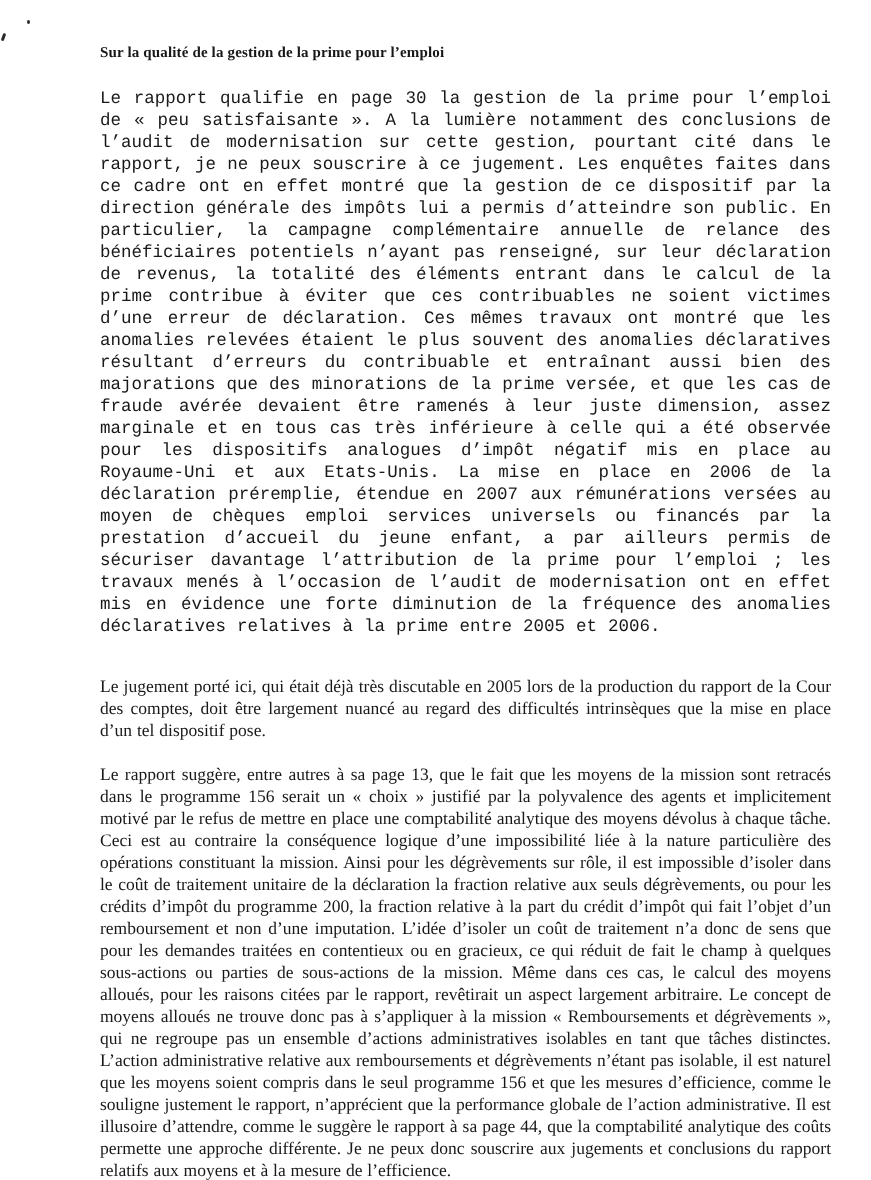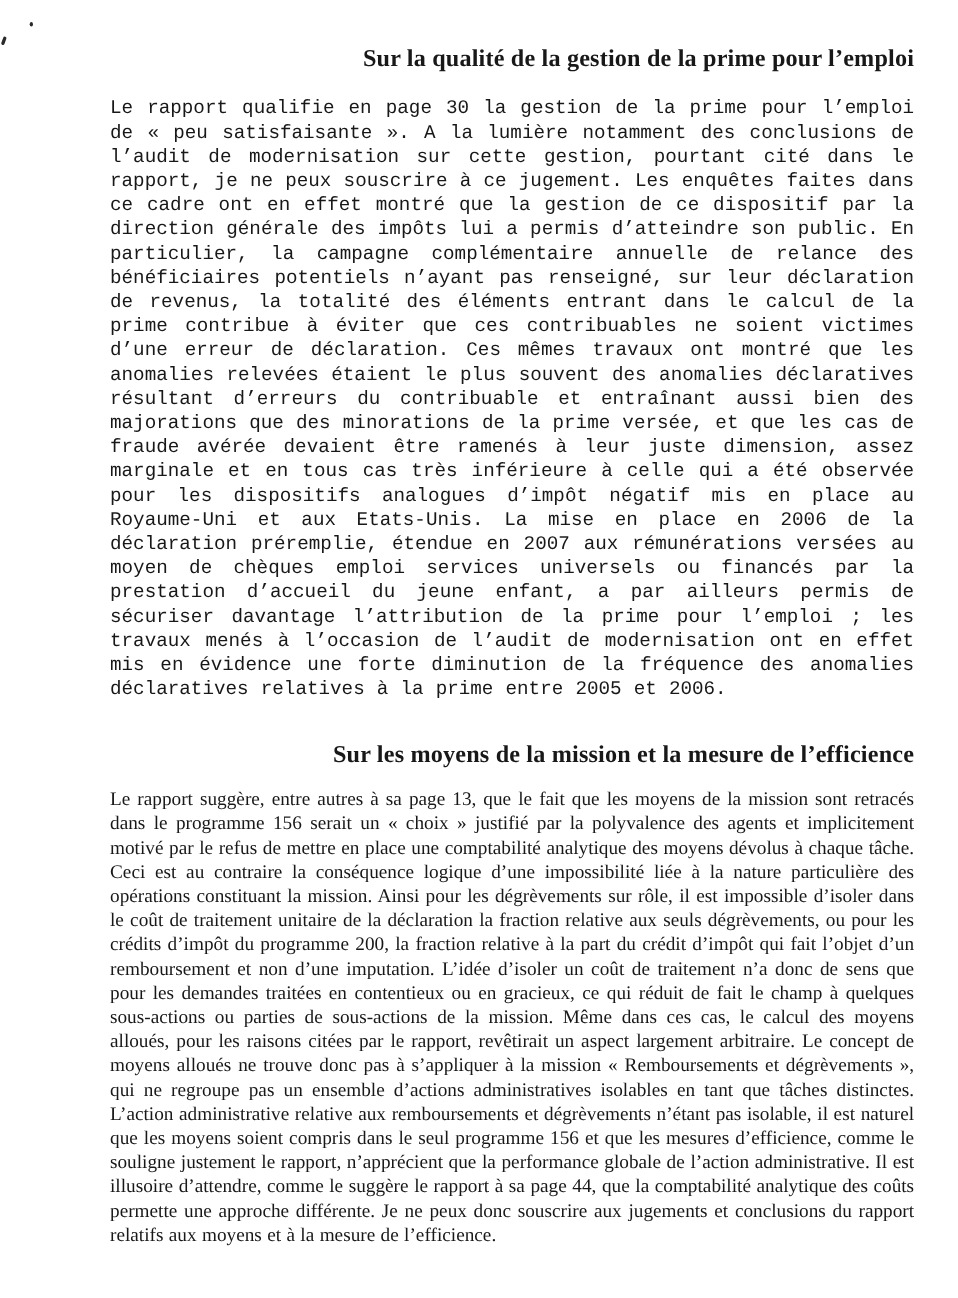--- a/index.html
+++ b/index.html
@@ -19,26 +19,25 @@
     
     text-rendering: geometricPrecision;
   }
   .content {
     position: absolute;
     left: 100px;
     top: 42px;
     width: 731px;
   }
   .heading {
-    font-size: 22px;
+    font-size: 15px;
     font-weight: bold;
     line-height: 22px;
     margin: 0;
     letter-spacing: 0.15px;
-    text-align: right;
   }
   .heading.first {
     margin-bottom: 24px;
   }
   .heading.second {
     margin-bottom: 18px;
   }
   .para {
     font-size: 17.5px;
     line-height: 22px;
@@ -79,19 +78,19 @@
 
   <span class="speck speck-dot"></span>
   <span class="speck speck-comma"></span>
 
   <div class="content">
 
     <h2 class="heading first">Sur la qualité de la gestion de la prime pour l’emploi</h2>
 
     <p class="para p1">Le rapport qualifie en page 30 la gestion de la prime pour l’emploi de « peu satisfaisante ». A la lumière notamment des conclusions de l’audit de modernisation sur cette gestion, pourtant cité dans le rapport, je ne peux souscrire à ce jugement. Les enquêtes faites dans ce cadre ont en effet montré que la gestion de ce dispositif par la direction générale des impôts lui a permis d’atteindre son public. En particulier, la campagne complémentaire annuelle de relance des bénéficiaires potentiels n’ayant pas renseigné, sur leur déclaration de revenus, la totalité des éléments entrant dans le calcul de la prime contribue à éviter que ces contribuables ne soient victimes d’une erreur de déclaration. Ces mêmes travaux ont montré que les anomalies relevées étaient le plus souvent des anomalies déclaratives résultant d’erreurs du contribuable et entraînant aussi bien des majorations que des minorations de la prime versée, et que les cas de fraude avérée devaient être ramenés à leur juste dimension, assez marginale et en tous cas très inférieure à celle qui a été observée pour les dispositifs analogues d’impôt négatif mis en place au Royaume-Uni et aux Etats-Unis. La mise en place en 2006 de la déclaration préremplie, étendue en 2007 aux rémunérations versées au moyen de chèques emploi services universels ou financés par la prestation d’accueil du jeune enfant, a par ailleurs permis de sécuriser davantage l’attribution de la prime pour l’emploi ; les travaux menés à l’occasion de l’audit de modernisation ont en effet mis en évidence une forte diminution de la fréquence des anomalies déclaratives relatives à la prime entre 2005 et 2006.</p>
 
+    <p class="para p2">Le jugement porté ici, qui était déjà très discutable en 2005 lors de la production du rapport de la Cour des comptes, doit être largement nuancé au regard des difficultés intrinsèques que la mise en place d’un tel dispositif pose.</p>
 
-    <h2 class="heading second">Sur les moyens de la mission et la mesure de l’efficience</h2>
 
     <p class="para p3">Le rapport suggère, entre autres à sa page 13, que le fait que les moyens de la mission sont retracés dans le programme 156 serait un « choix » justifié par la polyvalence des agents et implicitement motivé par le refus de mettre en place une comptabilité analytique des moyens dévolus à chaque tâche. Ceci est au contraire la conséquence logique d’une impossibilité liée à la nature particulière des opérations constituant la mission. Ainsi pour les dégrèvements sur rôle, il est impossible d’isoler dans le coût de traitement unitaire de la déclaration la fraction relative aux seuls dégrèvements, ou pour les crédits d’impôt du programme 200, la fraction relative à la part du crédit d’impôt qui fait l’objet d’un remboursement et non d’une imputation. L’idée d’isoler un coût de traitement n’a donc de sens que pour les demandes traitées en contentieux ou en gracieux, ce qui réduit de fait le champ à quelques sous-actions ou parties de sous-actions de la mission. Même dans ces cas, le calcul des moyens alloués, pour les raisons citées par le rapport, revêtirait un aspect largement arbitraire. Le concept de moyens alloués ne trouve donc pas à s’appliquer à la mission « Remboursements et dégrèvements », qui ne regroupe pas un ensemble d’actions administratives isolables en tant que tâches distinctes. L’action administrative relative aux remboursements et dégrèvements n’étant pas isolable, il est naturel que les moyens soient compris dans le seul programme 156 et que les mesures d’efficience, comme le souligne justement le rapport, n’apprécient que la performance globale de l’action administrative. Il est illusoire d’attendre, comme le suggère le rapport à sa page 44, que la comptabilité analytique des coûts permette une approche différente. Je ne peux donc souscrire aux jugements et conclusions du rapport relatifs aux moyens et à la mesure de l’efficience.</p>
 
   </div>
 </div>
 
 </body></html>

